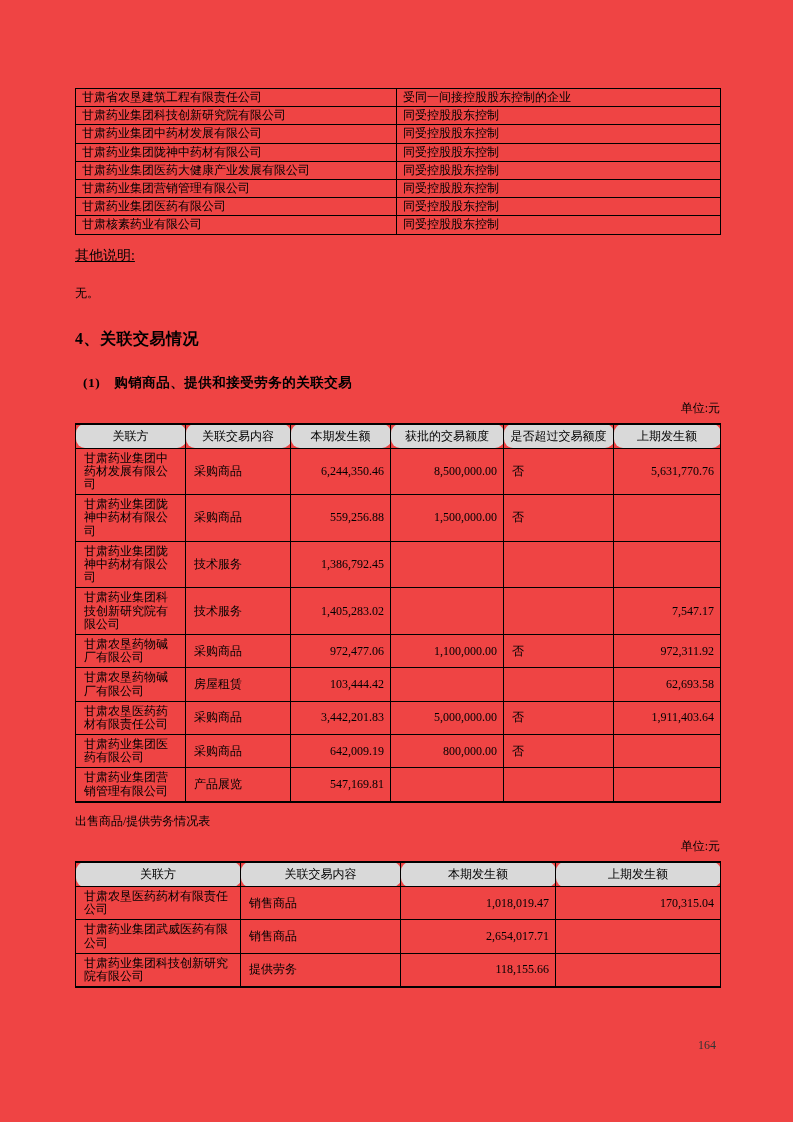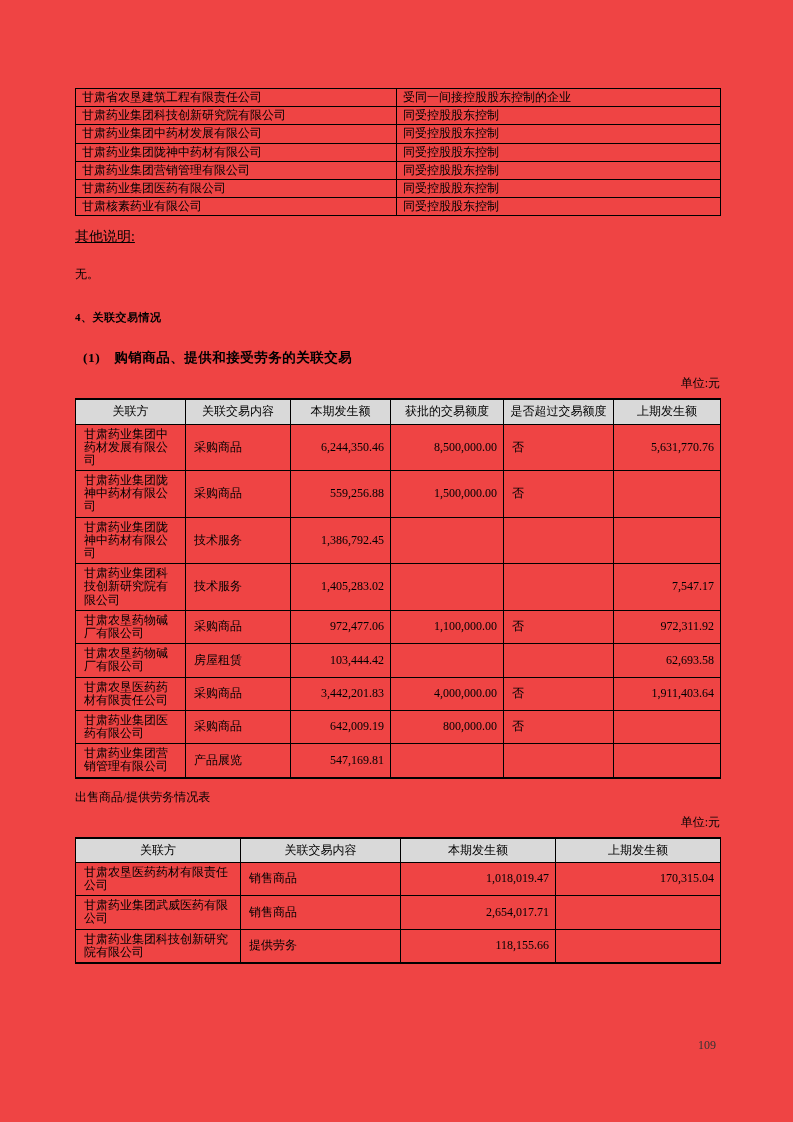--- a/index.html
+++ b/index.html
@@ -20,29 +20,29 @@
     overflow: hidden; word-break: break-all; text-align: left;
     font-weight: normal;
   }
 
   .tbl-plain { margin-top: 88px; }
   .tbl-plain td { padding: 2px 6px; }
 
   .tbl-bordered { border-top: 2px solid #000; border-bottom: 2px solid #000; }
   .tbl-bordered thead th {
     background: #d9d9d9; text-align: center;
-    padding: 5px 0; border-bottom: 1.5px solid #000;
+    padding: 5px 0; border-bottom: 1.5px solid #000; border-radius: 9px;
   }
   .tbl-bordered td { padding: 3px 8px; }
   .tbl-bordered td.num { text-align: right; padding-right: 6px; }
 
   .para  { font-size: 14px; margin: 12px 0 0 0; text-decoration: underline; }
   .para2 { font-size: 12px; margin: 20px 0 0 0; }
   h3.sec {
-    font-size: 11px; font-weight: bold; margin: 27px 0 0 0;
+    font-size: 16px; font-weight: bold; margin: 27px 0 0 0;
     letter-spacing: 0.5px;
   }
   h4.subsec {
     font-size: 13.5px; font-weight: bold; margin: 24px 0 0 0;
     padding-left: 8px; letter-spacing: 0.5px;
   }
   h4.subsec .no { margin-right: 14px; }
   .caption  { font-size: 12px; margin: 21px 0 0 0; }
   .caption2 { font-size: 12px; margin: 10px 0 0 0; }
   .unit { font-size: 12px; text-align: right; margin: 8px 0 6px 0; }
@@ -67,20 +67,24 @@
           <tr>
             <td>甘肃药业集团科技创新研究院有限公司</td>
             <td>同受控股股东控制</td>
           </tr>
           <tr>
             <td>甘肃药业集团中药材发展有限公司</td>
             <td>同受控股股东控制</td>
           </tr>
           <tr>
             <td>甘肃药业集团陇神中药材有限公司</td>
+            <td>同受控股股东控制</td>
+          </tr>
+          <tr>
+            <td>甘肃药业集团医药大健康产业发展有限公司</td>
             <td>同受控股股东控制</td>
           </tr>
           <tr>
             <td>甘肃药业集团营销管理有限公司</td>
             <td>同受控股股东控制</td>
           </tr>
           <tr>
             <td>甘肃药业集团医药有限公司</td>
             <td>同受控股股东控制</td>
           </tr>
@@ -165,21 +169,21 @@
             <td>房屋租赁</td>
             <td class="num">103,444.42</td>
             <td class="num"></td>
             <td></td>
             <td class="num">62,693.58</td>
           </tr>
           <tr>
             <td>甘肃农垦医药药材有限责任公司</td>
             <td>采购商品</td>
             <td class="num">3,442,201.83</td>
-            <td class="num">4,000,000.00</td>
+            <td class="num">5,000,000.00</td>
             <td>否</td>
             <td class="num">1,911,403.64</td>
           </tr>
           <tr>
             <td>甘肃药业集团医药有限公司</td>
             <td>采购商品</td>
             <td class="num">642,009.19</td>
             <td class="num">800,000.00</td>
             <td>否</td>
             <td class="num"></td>
@@ -229,14 +233,14 @@
           <tr>
             <td>甘肃药业集团科技创新研究院有限公司</td>
             <td>提供劳务</td>
             <td class="num">118,155.66</td>
             <td class="num"></td>
           </tr>
         </tbody>
     </table>
 
   </div>
-  <div class="pageno">109</div>
+  <div class="pageno">164</div>
 </div>
 
 </body></html>

